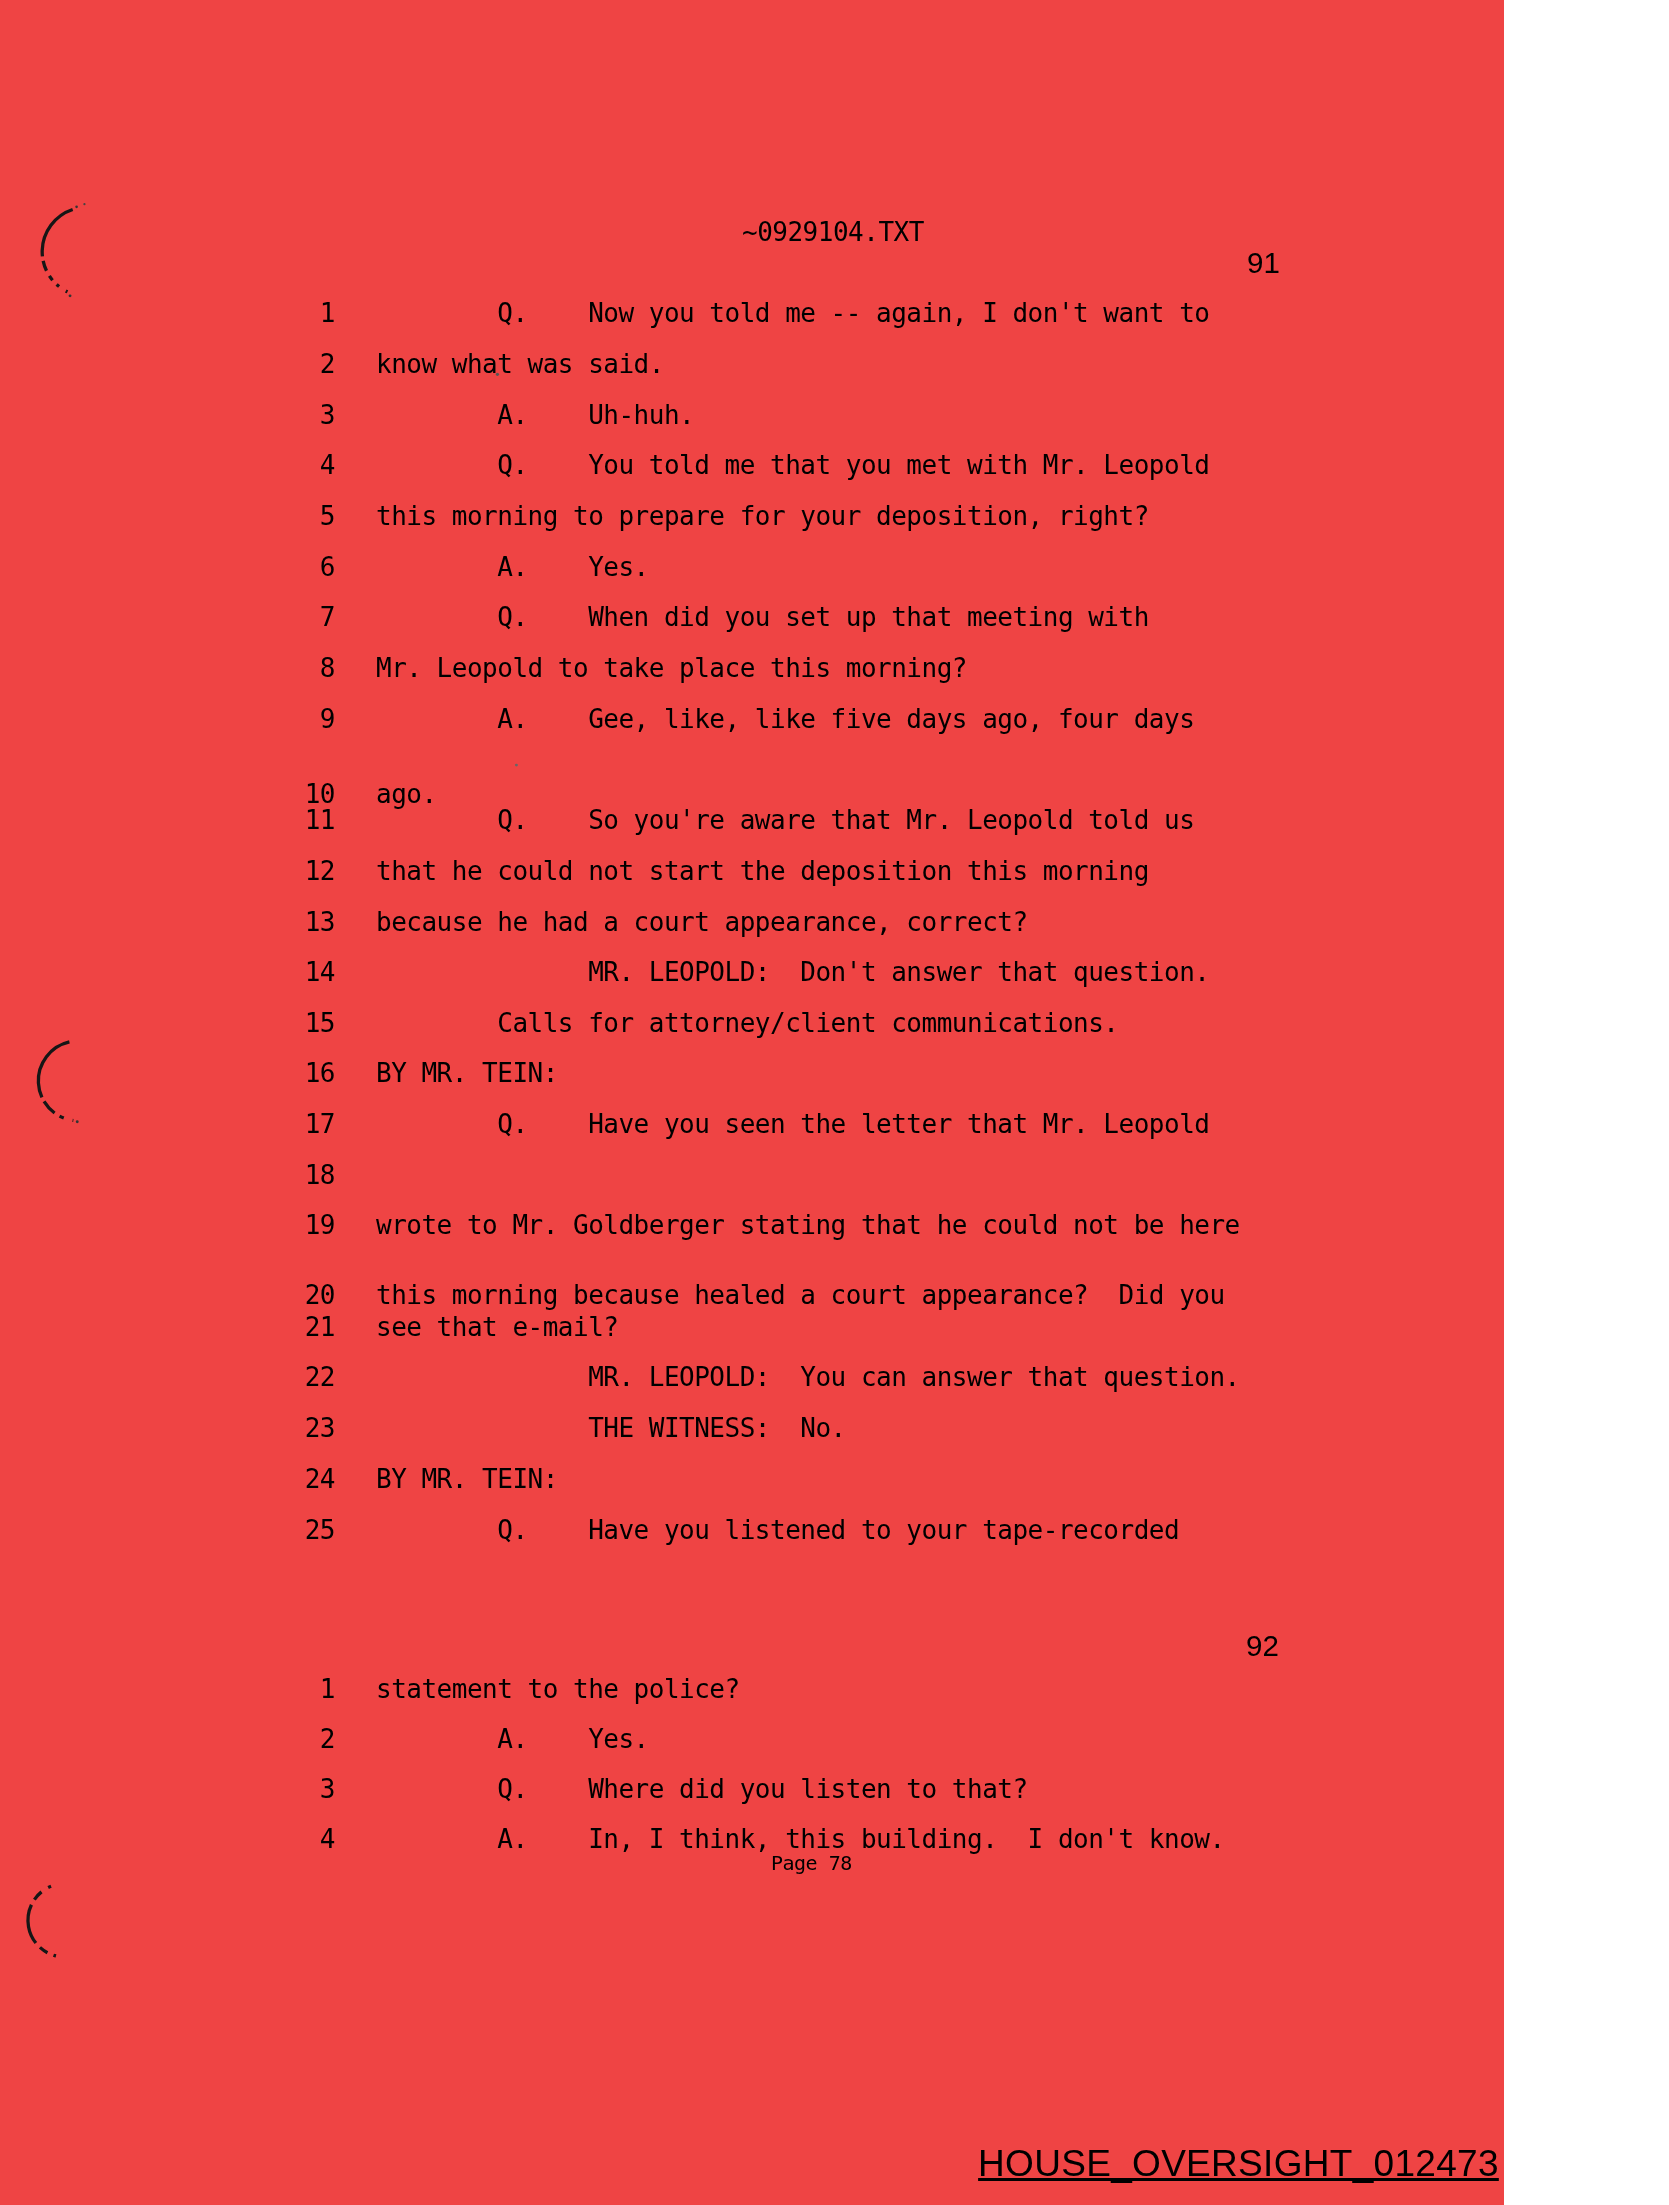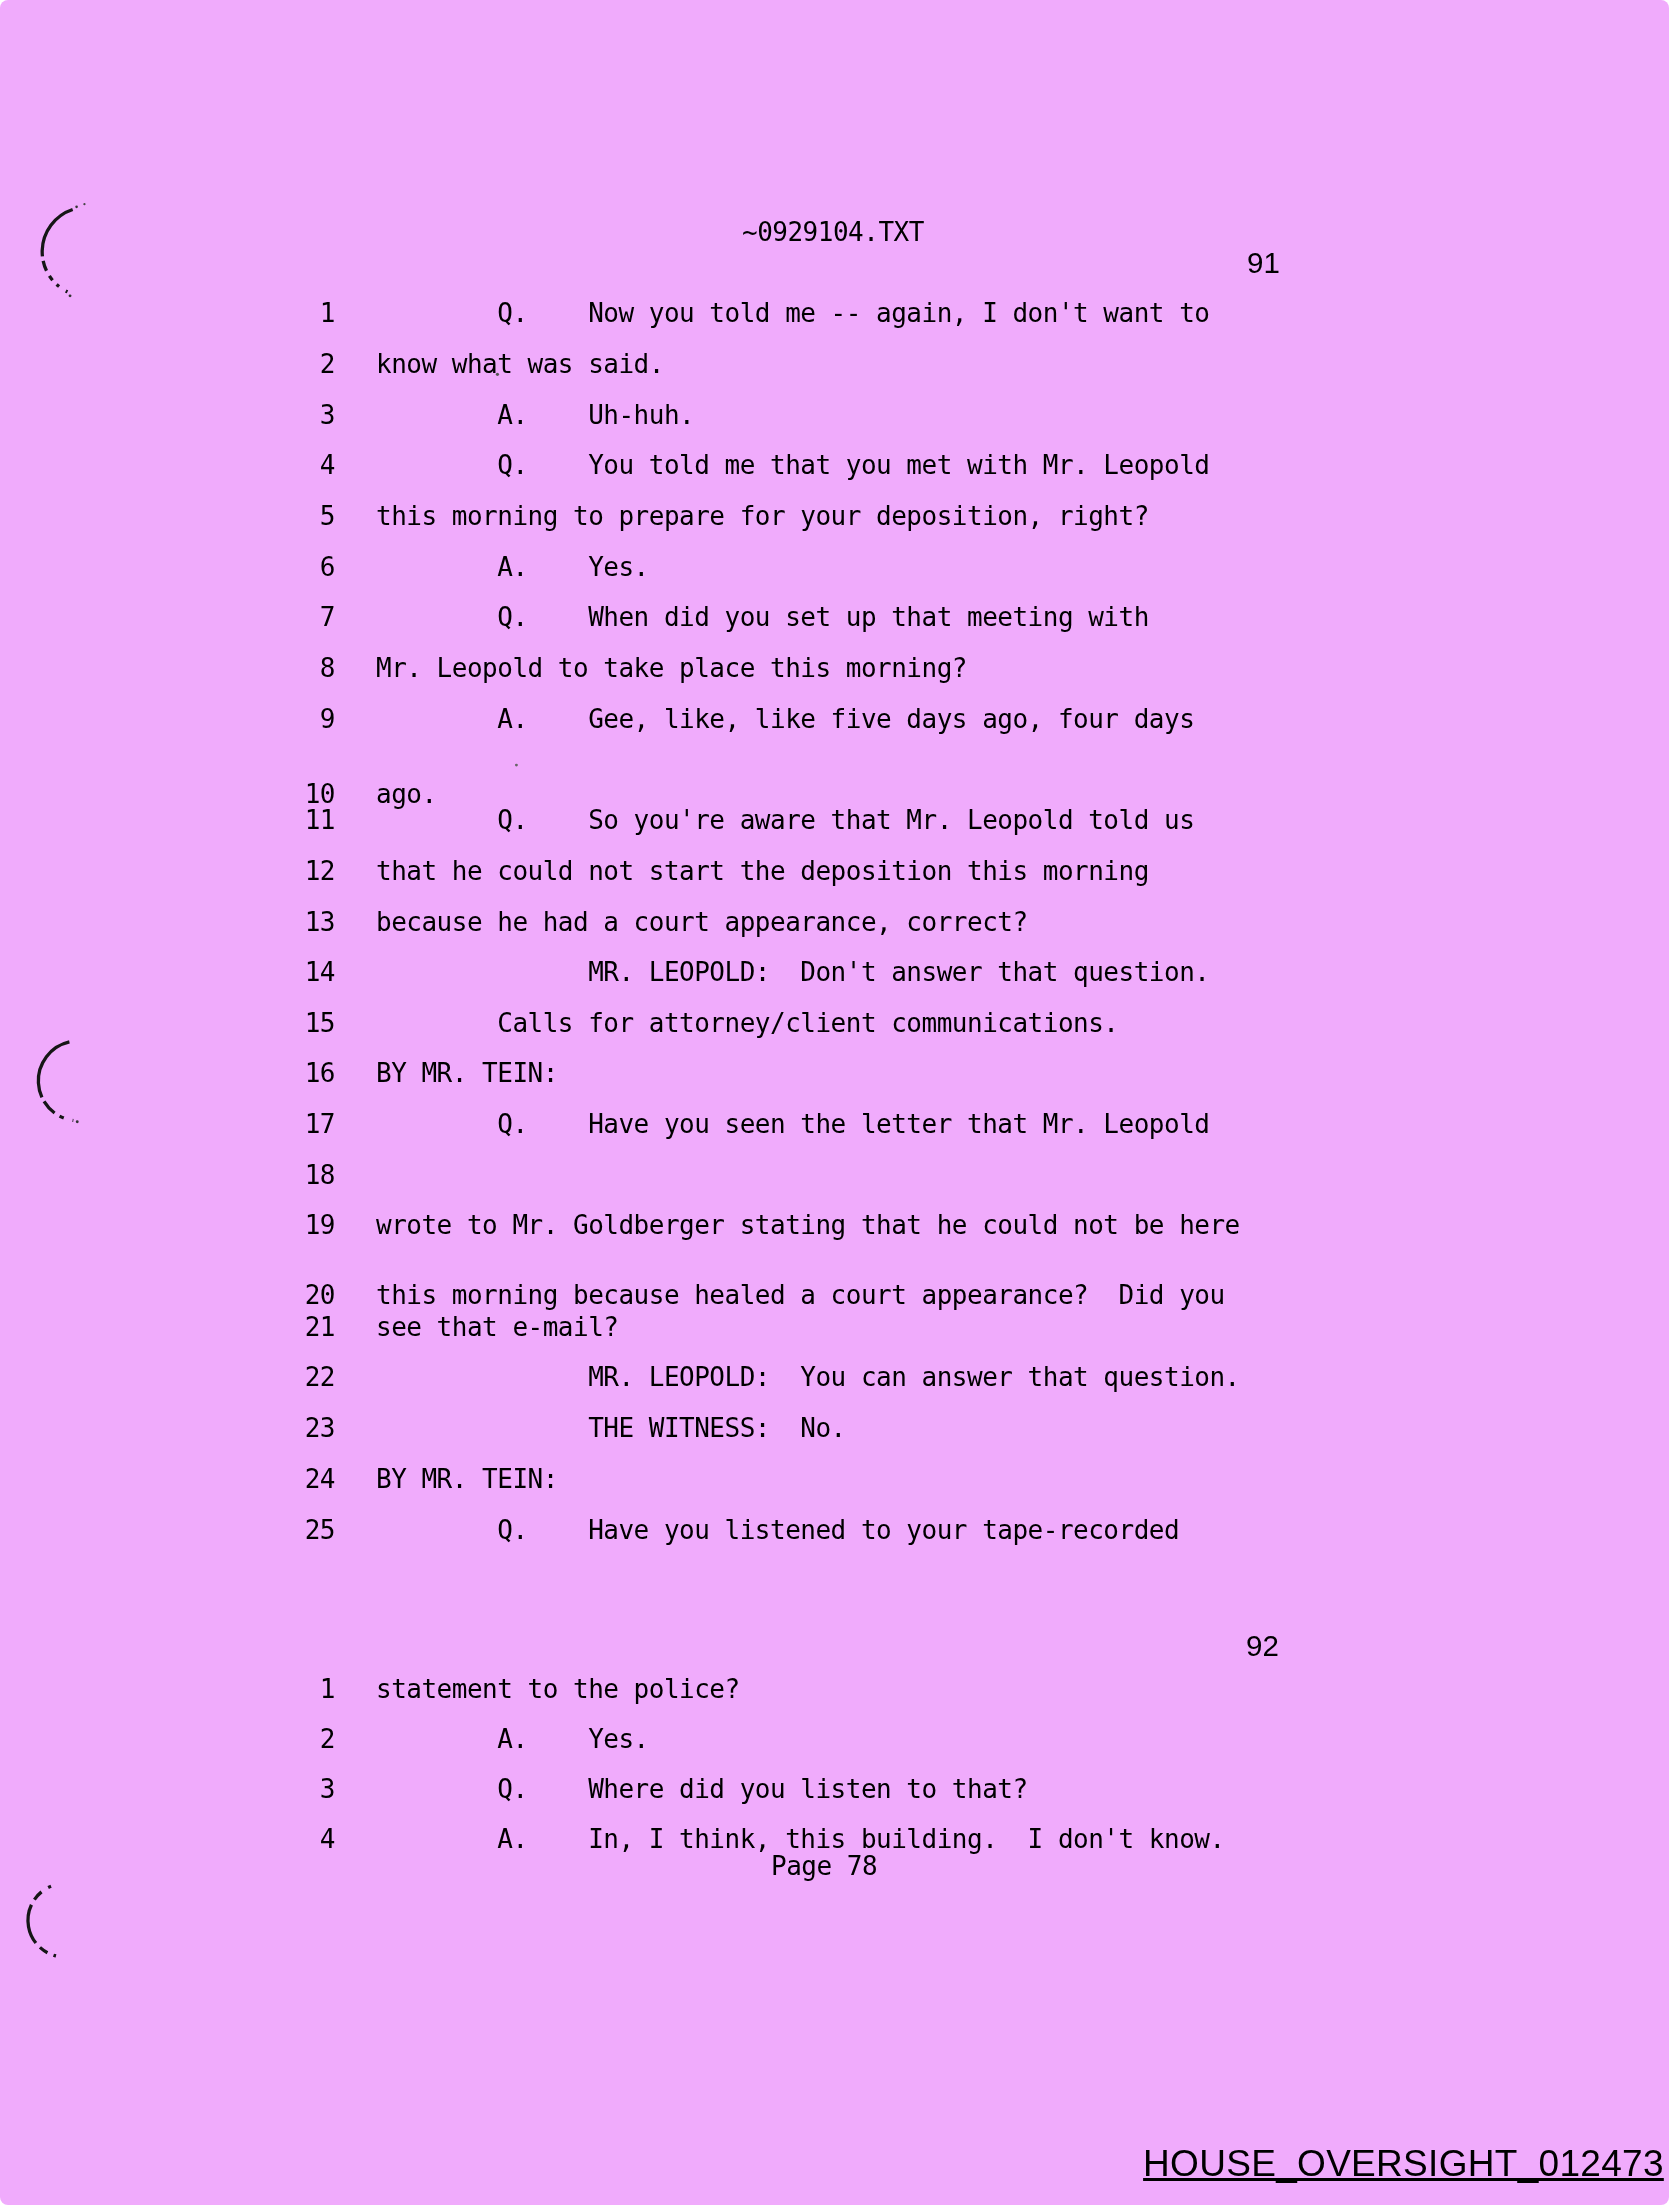--- a/index.html
+++ b/index.html
@@ -1,23 +1,22 @@
 <!DOCTYPE html>
 <html style="font-size:10.5px"><head>
 <meta charset="utf-8">
 <style>
   html,body{margin:0;padding:0;background:#ffffff;}
   .page{
     position:relative;
-    width:1669px;height:2205px;
-    background:#f0abfc;
+    width:1504px;height:2205px;
+    background:#ef4444;
     color:#000000;
     font-family:"DejaVu Sans Mono",monospace;
     overflow:hidden;
-    border-radius:8px;
   }
   .filename{
     position:absolute;left:742px;top:217px;
     font-size:26px;letter-spacing:-0.5px;white-space:pre;
   }
   .pagenum{
     position:absolute;
     font-family:"Liberation Sans",sans-serif;
     font-size:29.5px;letter-spacing:0;
   }
@@ -25,21 +24,21 @@
   .t-row .num{
     position:absolute;left:216px;top:0;width:119px;
     text-align:right;font-size:26px;letter-spacing:-0.5px;white-space:pre;
   }
   .t-row .txt{
     position:absolute;left:376px;top:0;
     font-size:26px;letter-spacing:-0.5px;white-space:pre;
   }
   .footer-page{
     position:absolute;left:771px;top:1851px;
-    font-size:26px;letter-spacing:-0.5px;white-space:pre;
+    font-size:20px;letter-spacing:-0.5px;white-space:pre;
   }
   .bates{
     position:absolute;right:5.2px;top:2143px;
     font-family:"Liberation Sans",sans-serif;
     font-size:37px;letter-spacing:0.3px;text-decoration:underline;
   }
   .artifacts{position:absolute;left:0;top:0;pointer-events:none;}
 </style>
 </head>
 <body>

